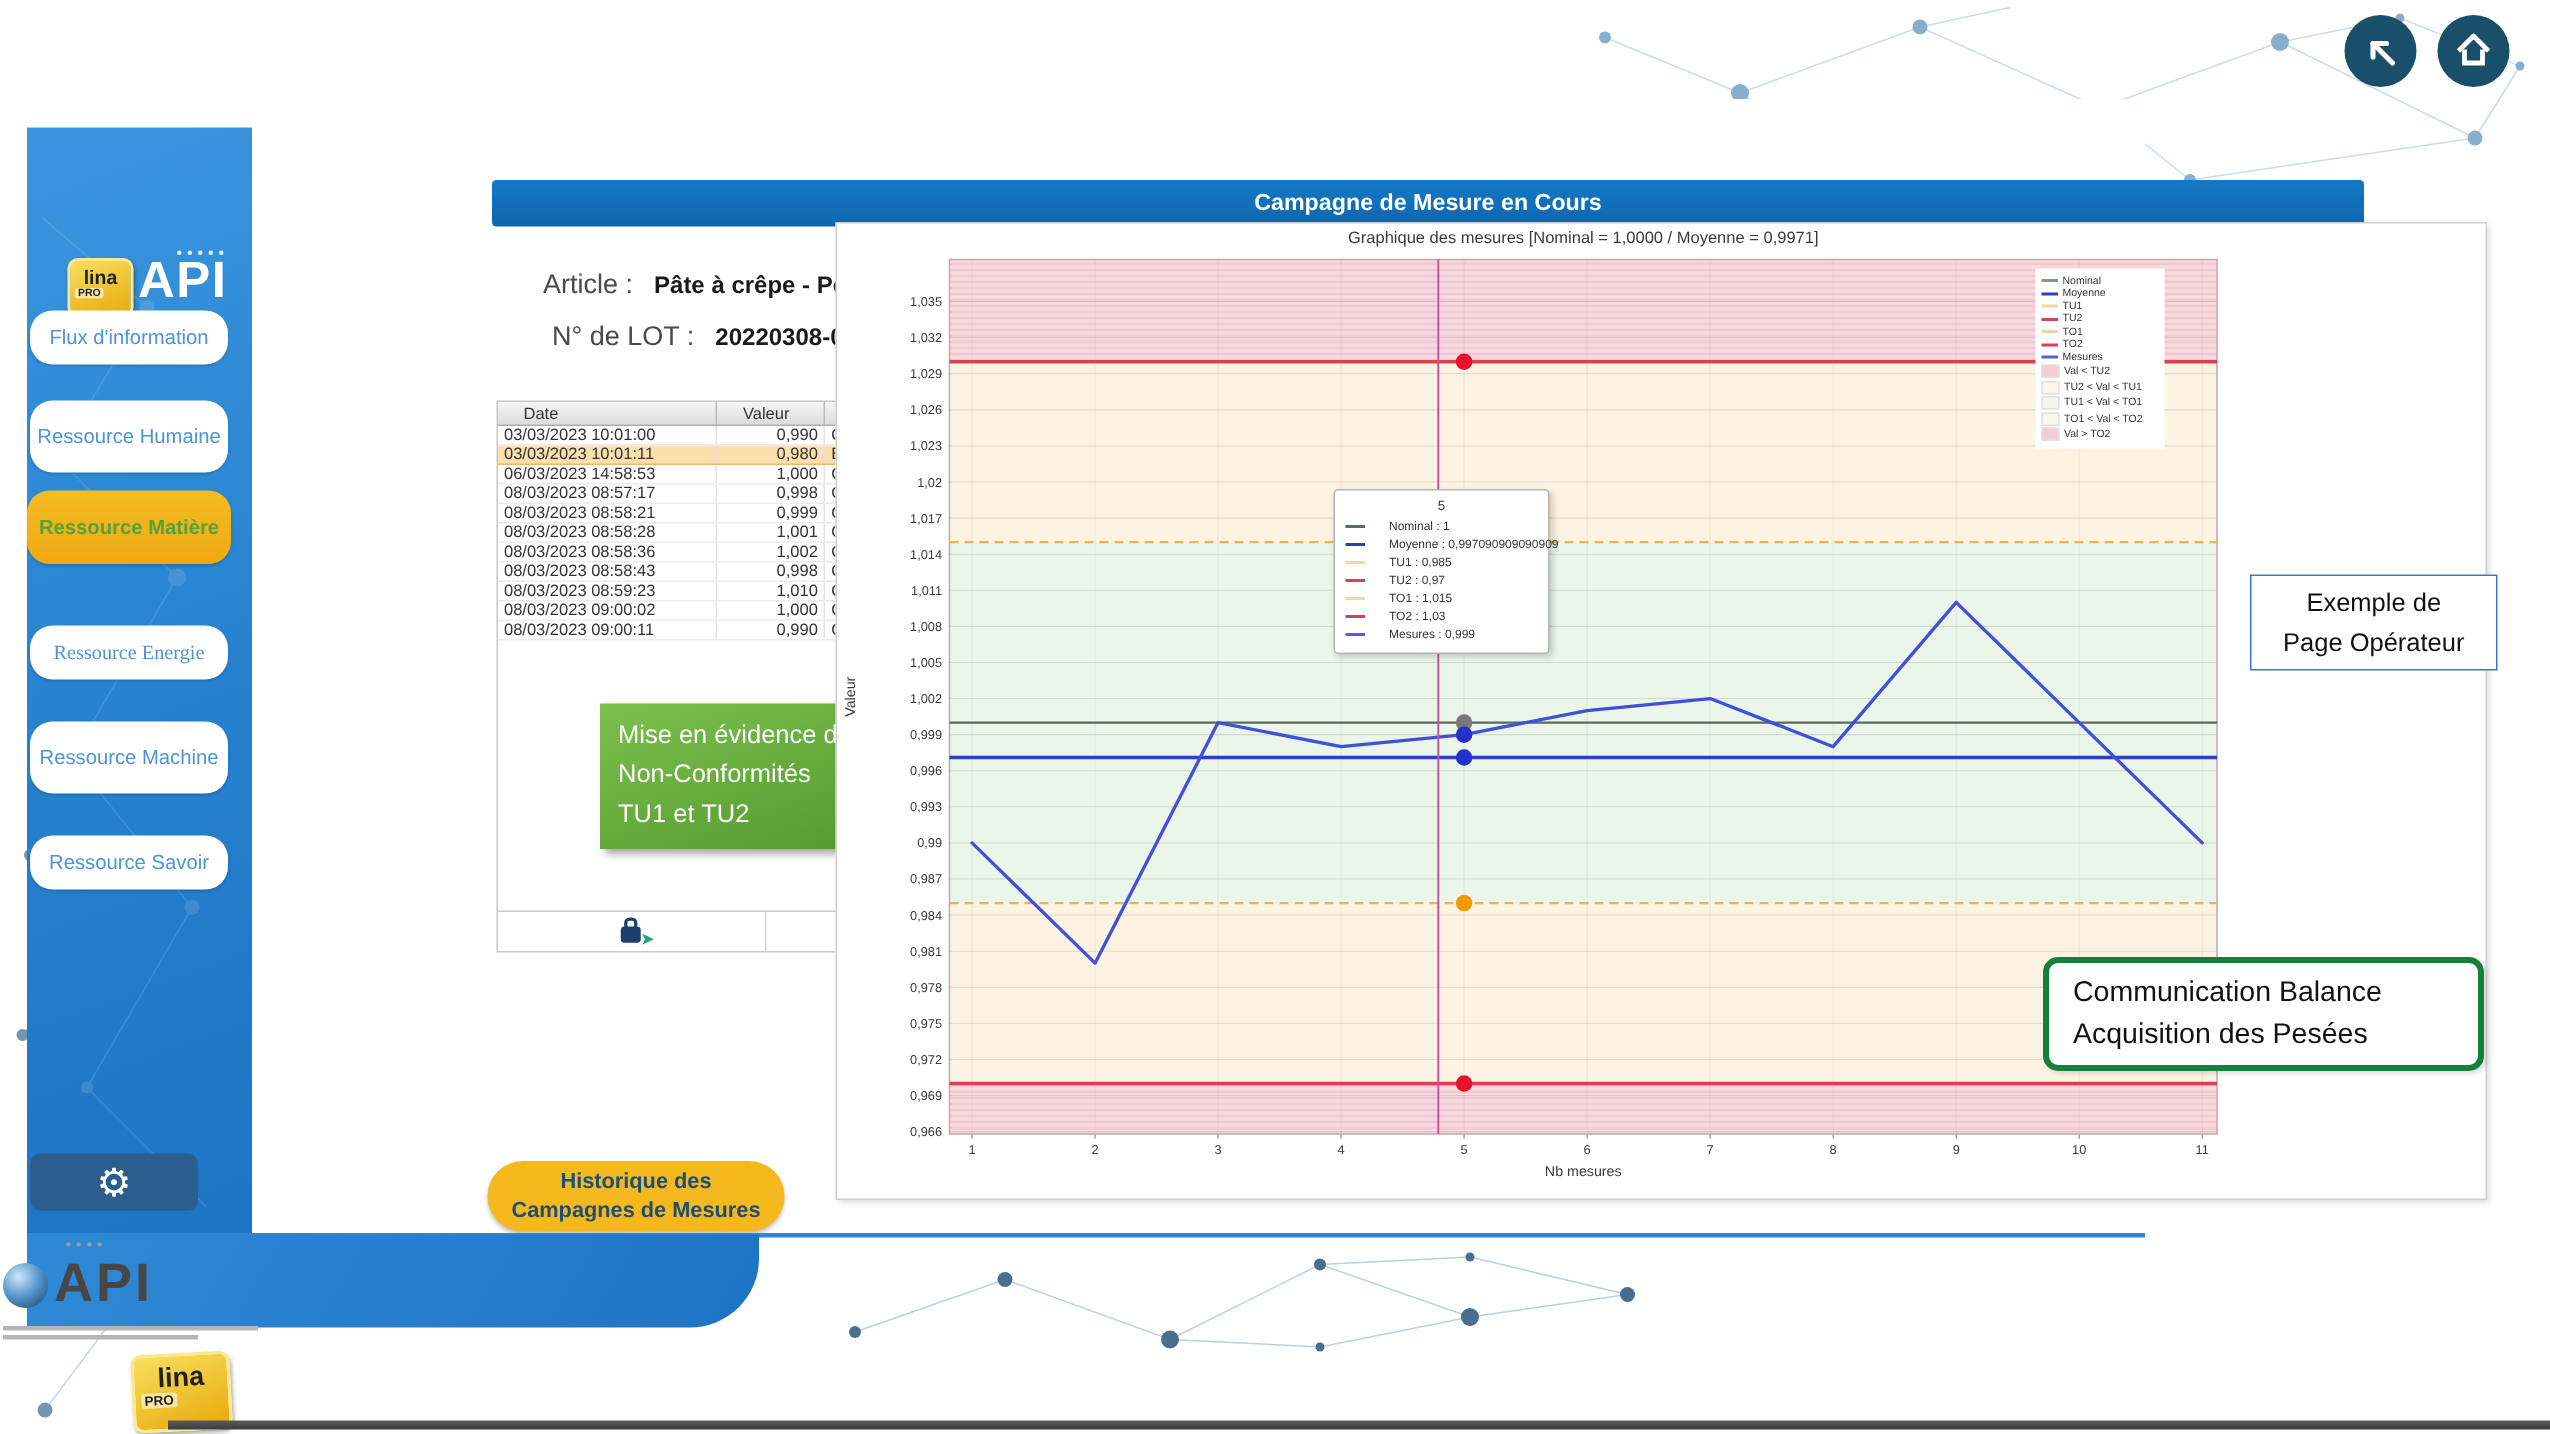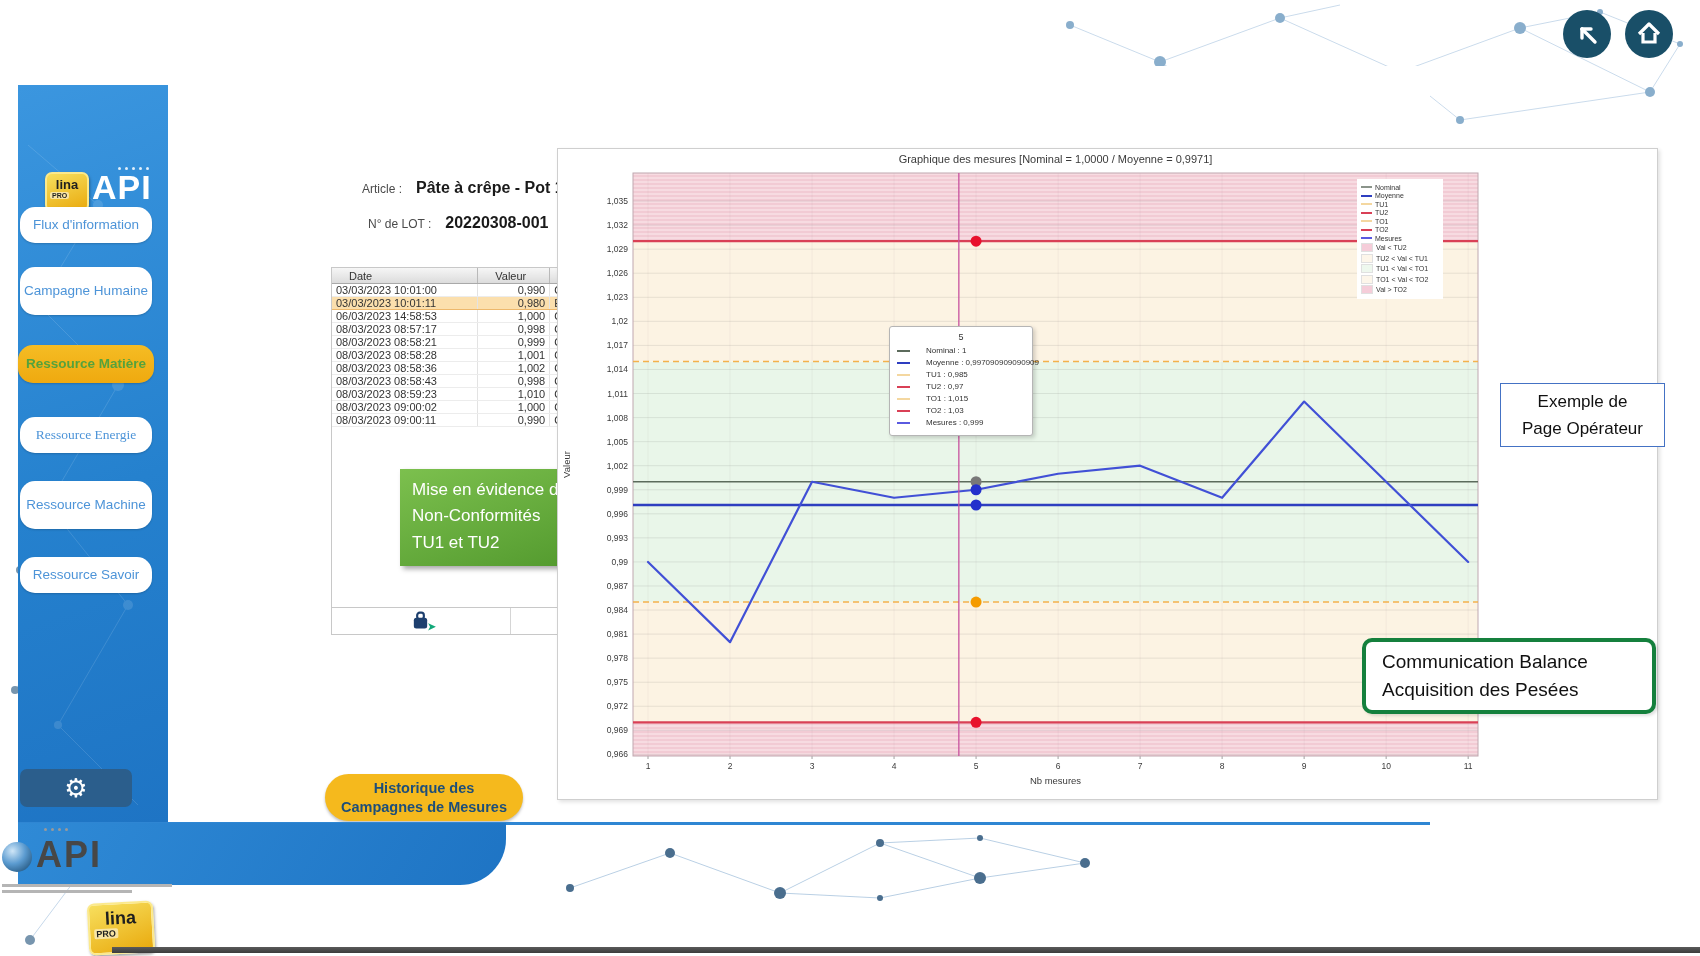--- a/index.html
+++ b/index.html
@@ -35,34 +35,34 @@
   .api-logo-top{position:absolute;left:74px;top:82px;color:#fff;}
   .api-dots{display:flex;gap:4px;margin-left:26px;margin-bottom:1px;}
   .api-dots i{width:3px;height:3px;border-radius:50%;background:rgba(255,255,255,.85);}
   .api-word{font-size:34px;font-weight:bold;letter-spacing:1px;line-height:32px;}
   .pill{position:absolute;left:2px;width:132px;background:#fff;border-radius:15px;color:#4D94D8;
         font-size:13.5px;display:flex;align-items:center;justify-content:center;text-align:center;
         line-height:1.15;box-shadow:0 1px 2px rgba(0,0,0,.18);}
   .pill.active{background:linear-gradient(#F5BC24,#EFA90F);color:#55A23C;font-weight:bold;}
   .pill:nth-child(1){top:122px;height:36px;}
   .pill:nth-child(2){top:182px;height:48px;}
-  .pill:nth-child(3){top:260px;height:38px;left:0;width:136px;}
+  .pill:nth-child(3){top:242px;height:49px;left:0;width:136px;}
   .pill:nth-child(4){top:332px;height:36px;font-family:Liberation Serif, serif;}
   .pill:nth-child(5){top:396px;height:48px;}
   .pill:nth-child(6){top:472px;height:36px;}
   .gear-btn{position:absolute;left:2px;top:684px;width:112px;height:38px;background:#2B5E8C;border-radius:7px;
             display:flex;align-items:center;justify-content:center;color:#fff;font-size:26px;line-height:26px;}
 
   
   .banner{position:absolute;left:160px;top:35px;width:1248px;height:31px;background:linear-gradient(#1478C6,#0F66AC);
           border-radius:3px;display:flex;align-items:center;justify-content:center;color:#fff;font-size:15.5px;font-weight:bold;}
   .detail-row{position:absolute;display:flex;align-items:baseline;gap:14px;}
   #row-article{left:194px;top:94px;}
   #row-lot{left:200px;top:129px;}
-  .detail-label{font-size:12px;color:#4a4a4a;}
+  .detail-label{font-size:18px;color:#4a4a4a;}
   .detail-value{font-size:16px;color:#1a1a1a;font-weight:bold;}
 
   
   .table-box{position:absolute;left:163px;top:182px;width:356px;height:366px;border:1px solid #c8c8c8;background:#fff;}
   table.grid{border-collapse:collapse;width:100%;font-size:11px;color:#333;}
   table.grid th{background:linear-gradient(#f6f6f6,#dcdcdc);border-right:1px solid #b9b9b9;border-bottom:1px solid #a9a9a9;
                 font-weight:normal;text-align:left;padding:1px 17px;height:13px;}
   table.grid td{border-right:1px solid #e3e3e3;border-bottom:1px solid #ececec;padding:0 4px;height:12px;white-space:nowrap;}
   table.grid .c1{text-align:right;}
   table.grid col.col0{width:146px;} table.grid col.col1{width:72px;} table.grid col.col2{width:138px;}
@@ -218,32 +218,35 @@
             <i></i>
             <i></i>
             <i></i>
             <i></i>
             <i></i>
           </div>
         <div class="api-word" data-interactable="false">API</div>
       </div>
       <div id="sidebar-items" data-interactable="false">
           <div class="pill" data-interactable="true">Flux d'information</div>
-          <div class="pill" data-interactable="true">Campagne Humaine</div>
+          <div class="pill" data-interactable="true">Ressource Humaine</div>
           <div class="pill active" data-interactable="true">Ressource Matière</div>
           <div class="pill" data-interactable="true">Ressource Energie</div>
           <div class="pill" data-interactable="true">Ressource Machine</div>
           <div class="pill" data-interactable="true">Ressource Savoir</div>
         </div>
       <div class="gear-btn" data-interactable="true">
         <span data-interactable="false">⚙</span>
       </div>
     </div>
 
     <div class="content" data-interactable="false">
+      <div class="banner" data-interactable="false">
+        <span data-interactable="false">Campagne de Mesure en Cours</span>
+      </div>
 
       <div class="detail-row" id="row-article" data-interactable="false">
         <span class="detail-label" data-interactable="false">Article :</span>
         <span class="detail-value" data-interactable="false">Pâte à crêpe - Pot 1Kg</span>
       </div>
       <div class="detail-row" id="row-lot" data-interactable="false">
         <span class="detail-label" data-interactable="false">N° de LOT :</span>
         <span class="detail-value" data-interactable="false">20220308-001</span>
       </div>
 

